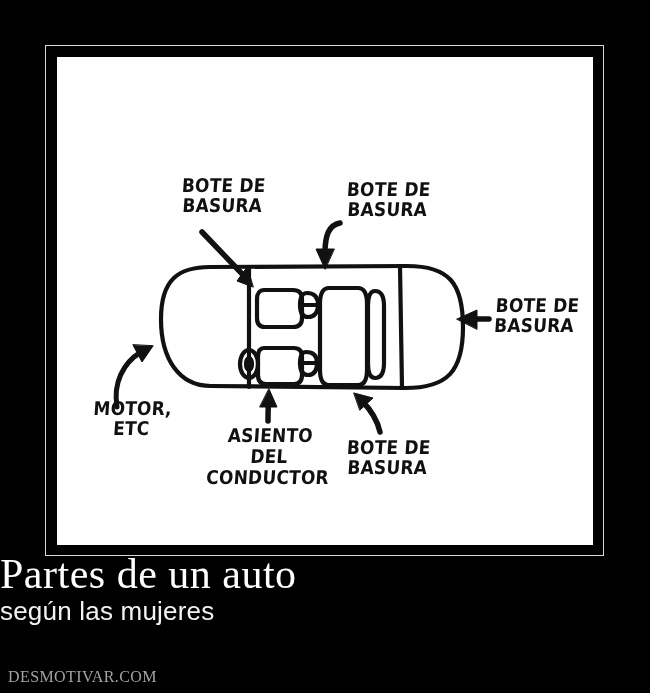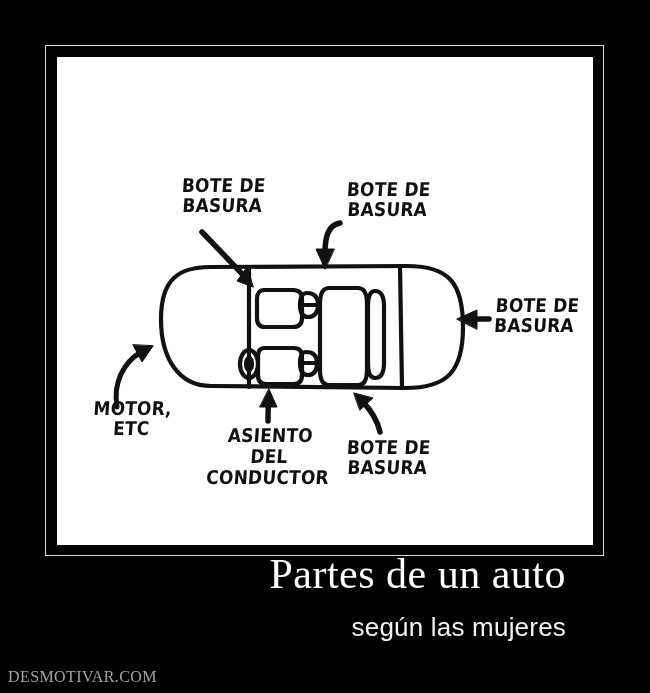--- a/index.html
+++ b/index.html
@@ -66,37 +66,37 @@
   #label-bote-3  { left: 438px; top: 240px; width: 100px; text-align: left; }
   #label-motor   { left:  20px; top: 343px; width: 110px; }
   #label-asiento { left: 137px; top: 372px; width: 150px; }
   #label-bote-4  { left: 276px; top: 382px; width: 110px; }
 
   #caption-block {
     position: absolute;
     left: 0;
     top: 552px;
     width: 566px;
-    text-align: right;
+    text-align: left;
   }
   #title-text {
     color: #ffffff;
     font-family: "Liberation Serif", serif;
     font-size: 42px;
     font-weight: 400;
     line-height: 1.05;
     letter-spacing: 0.5px;
   }
   #subtitle-text {
     color: #f2f2f2;
     font-family: "Liberation Sans", sans-serif;
     font-size: 26px;
     font-weight: 400;
     line-height: 1.2;
-    margin-top: 16px;
+    margin-top: 0;
     letter-spacing: 0.2px;
   }
   #watermark {
     position: absolute;
     left: 8px;
     top: 668px;
     color: #a3a3a3;
     font-family: "Liberation Serif", serif;
     font-size: 16px;
     letter-spacing: 0.4px;

